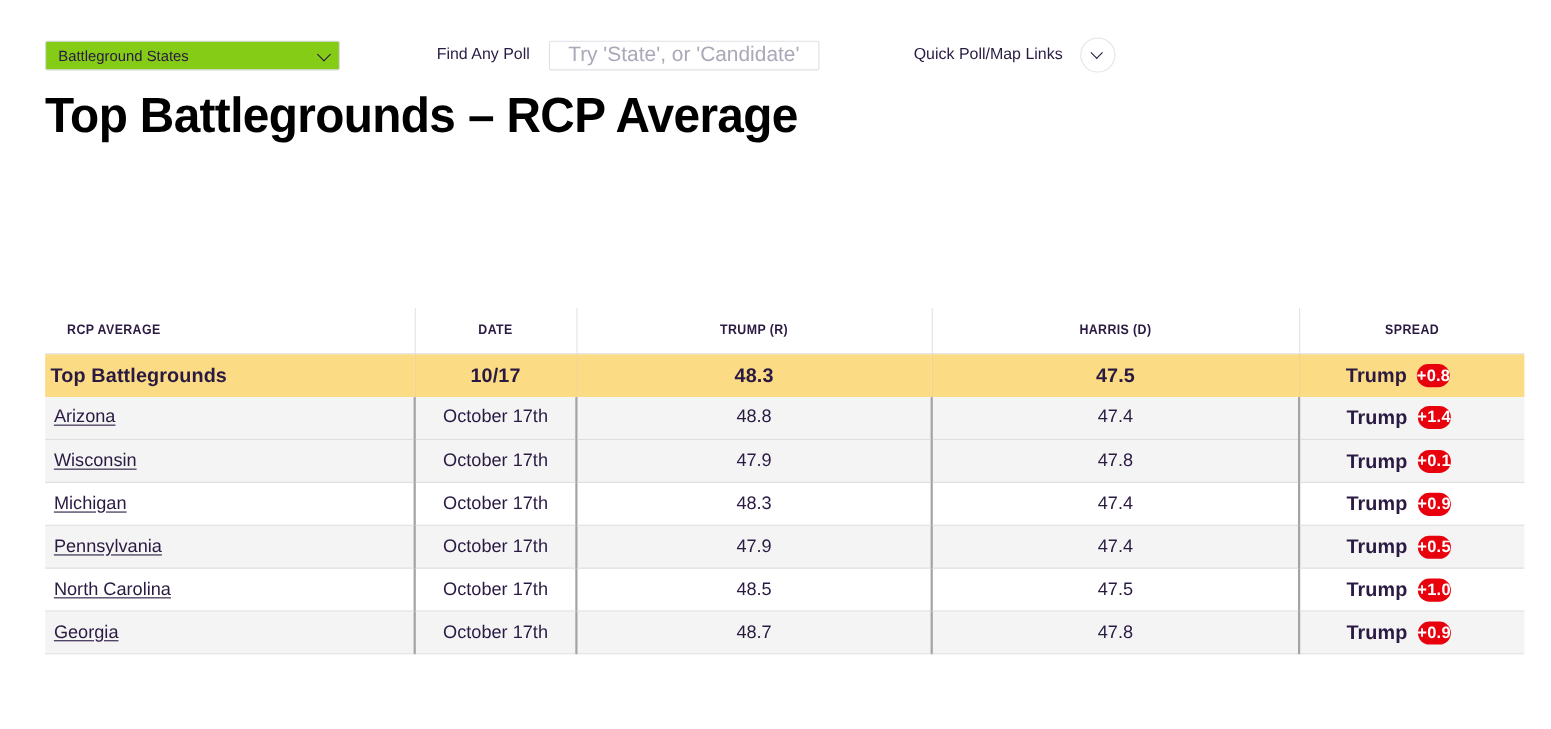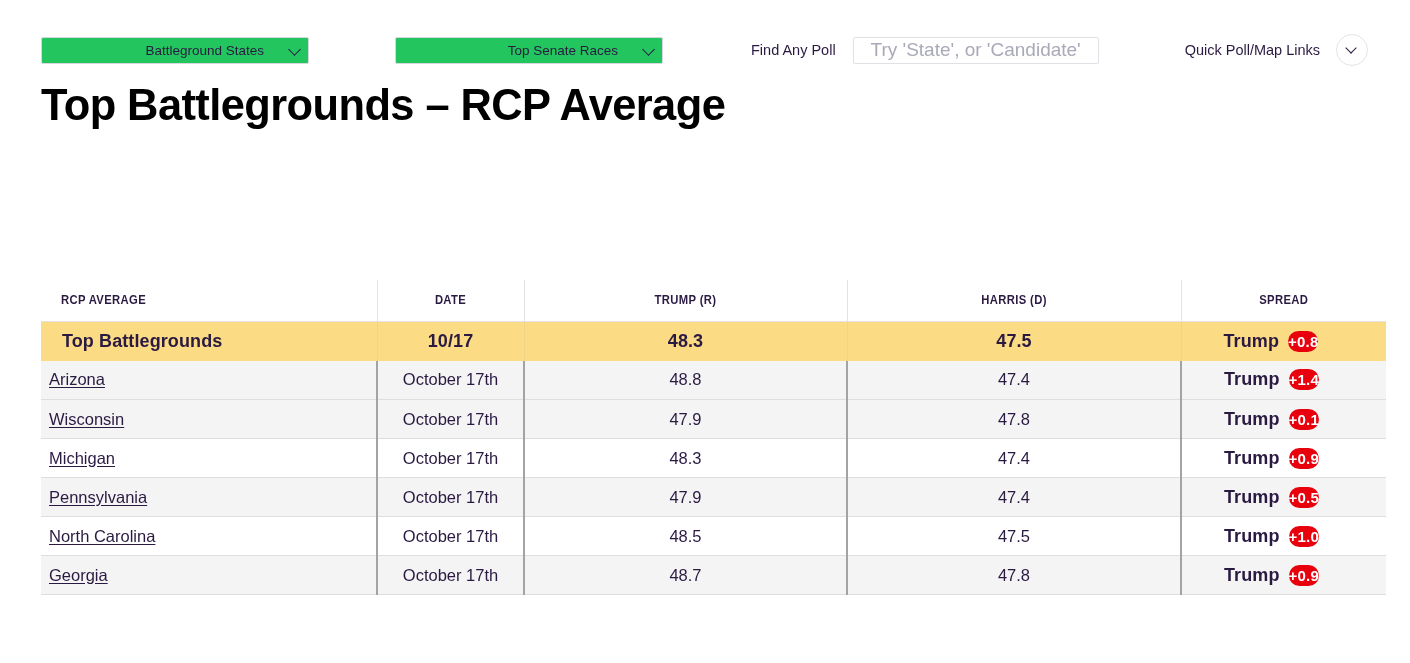--- a/index.html
+++ b/index.html
@@ -19,30 +19,29 @@
     position: absolute;
     left: 41px; top: 36px;
     width: 1329px; height: 28px;
     display: flex;
     align-items: center;
   }
   .select-wrap {
     position: relative;
     height: 27px;
     border: 1px solid #d7d7dd;
-    background: #22c55e;
+    background: #84cc16;
     border-radius: 2px;
     display: flex;
     align-items: center;
-    padding: 0 44px 0 11px;
+    padding: 0 32px 0 11px;
     font-size: 13.5px;
     color: #2a1a42;
     white-space: nowrap;
     cursor: pointer;
-    justify-content: flex-end;
   }
   .select-wrap.states { width: 268px; }
   .select-wrap.races  { width: 268px; margin-left: 86px; }
   .select-wrap .chev {
     position: absolute;
     right: 9px; top: 50%;
     width: 9px; height: 9px;
     margin-top: -5px;
     border-right: 1.6px solid #2a1a42;
     border-bottom: 1.6px solid #2a1a42;
@@ -178,21 +177,21 @@
 
   tr.summary td {
     background: #fbdb84 !important;
     font-weight: bold;
     font-family: "Liberation Sans Narrow", "Liberation Sans", sans-serif;
     font-size: 18px;
     border-right: 1px solid #f0d48a;
     border-bottom: none;
     letter-spacing: 0.1px;
   }
-  tr.summary td.name { padding-left: 21px; }
+  tr.summary td.name { padding-left: 5px; }
   tr.summary td.spread { border-right: none; }
 
   .state-link {
     color: #2a1a42;
     text-decoration: underline;
     text-underline-offset: 2px;
     cursor: pointer;
     font-size: 16.5px;
   }
 
@@ -227,24 +226,20 @@
 
 <div class="page">
 
   <div class="topbar">
 
     <div class="select-wrap states">
       <span>Battleground States</span>
       <span class="chev"></span>
     </div>
 
-    <div class="select-wrap races">
-      <span>Top Senate Races</span>
-      <span class="chev"></span>
-    </div>
 
     <span class="find-label">Find Any Poll</span>
 
     <input class="search-input" type="text" placeholder="Try 'State', or 'Candidate'" style="">
 
     <span class="quick-links">Quick Poll/Map Links</span>
 
     <div class="round-btn">
       <span class="chev"></span>
     </div>

